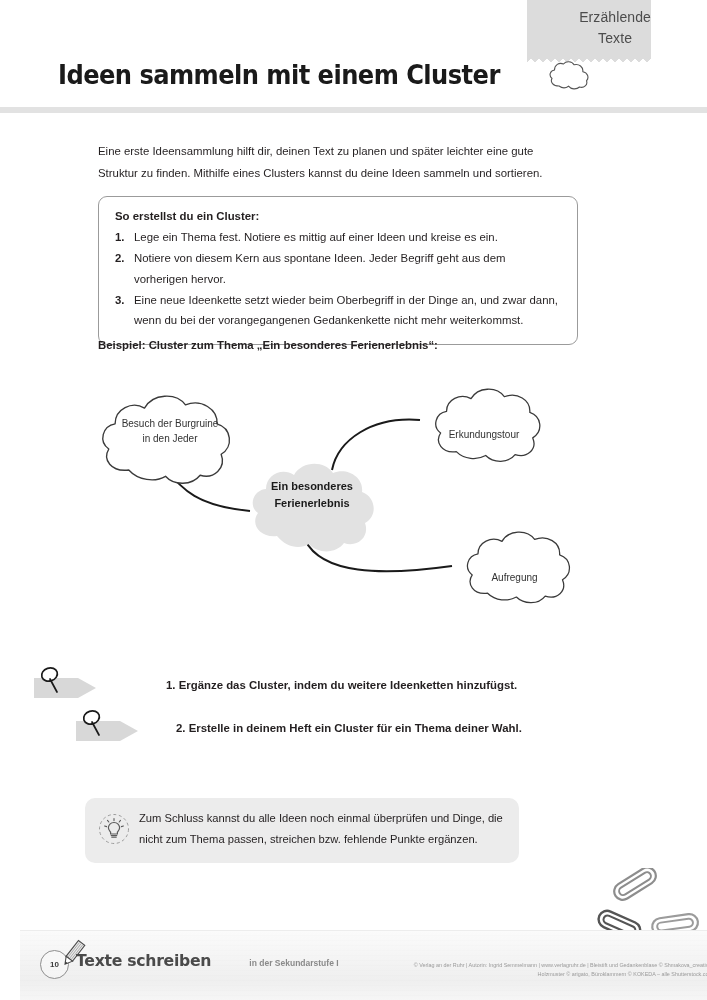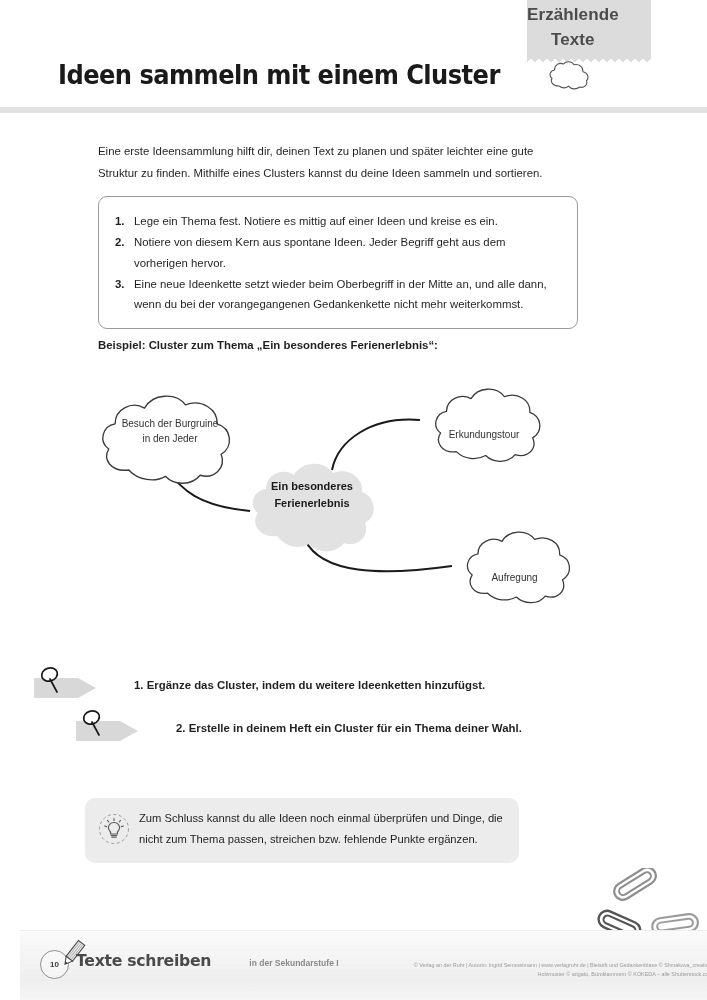--- a/index.html
+++ b/index.html
@@ -7,22 +7,22 @@
     width:707px;height:1000px;background:#ffffff;
     font-family:"Liberation Sans", sans-serif;
     color:#231f20;position:relative;overflow:hidden;
   }
   .page{position:absolute;inset:0;}
 
   
   .tab{
     position:absolute;left:527px;top:0;width:124px;height:55px;
     background:#dcdcdc;color:#4c4c4c;
-    display:flex;align-items:center;justify-content:flex-start;
-    text-align:center;font-size:17px;font-weight:bold;line-height:1.45;
+    display:flex;align-items:center;justify-content:flex-end;
+    text-align:center;font-size:14px;font-weight:normal;line-height:1.45;
     letter-spacing:.1px;
   }
   .tab-zigzag{
     position:absolute;left:527px;top:55px;width:124px;height:7px;
     background:
       linear-gradient(-45deg, transparent 50%, #dcdcdc 50%) 0 0/8px 7px repeat-x,
       linear-gradient(45deg,  transparent 50%, #dcdcdc 50%) 0 0/8px 7px repeat-x;
   }
 
   
@@ -140,31 +140,32 @@
                C32 3.5 36.5 7 35.8 11.8 C40.5 12.5 42.5 17.5 39.5 20.8 C41 24.8 37 28.5 32.5 27
                C29.5 29.8 24 29.5 21.5 26.2 C18.8 28.2 14.8 28 12 26 Z" fill="#ffffff" stroke="#555" stroke-width="1.1" stroke-linejoin="round"></path>
     </svg>
   </div>
 
   <div class="rule"></div>
 
   <div class="intro">Eine erste Ideensammlung hilft dir, deinen Text zu planen und später leichter eine gute Struktur zu finden. Mithilfe eines Clusters kannst du deine Ideen sammeln und sortieren.</div>
 
   <div class="steps-box">
+    <div class="steps-title">So erstellst du ein Cluster:</div>
     <div class="step">
       <span class="step-num">1.</span>
       <span class="step-txt">Lege ein Thema fest. Notiere es mittig auf einer Ideen und kreise es ein.</span>
     </div>
     <div class="step">
       <span class="step-num">2.</span>
       <span class="step-txt">Notiere von diesem Kern aus spontane Ideen. Jeder Begriff geht aus dem vorherigen hervor.</span>
     </div>
     <div class="step">
       <span class="step-num">3.</span>
-      <span class="step-txt">Eine neue Ideenkette setzt wieder beim Oberbegriff in der Mitte an, und alle dann, wenn du bei der vorangegangenen Gedankenkette nicht mehr weiterkommst.</span>
+      <span class="step-txt">Eine neue Ideenkette setzt wieder beim Oberbegriff in der Dinge an, und zwar dann, wenn du bei der vorangegangenen Gedankenkette nicht mehr weiterkommst.</span>
     </div>
   </div>
 
   <div class="example-line">Beispiel: Cluster zum Thema „Ein besonderes Ferienerlebnis“:</div>
 
   <div class="cluster">
     <svg width="500" height="245" viewBox="0 0 500 245">
 
       <path d="M75 90 C92 112, 108 128, 160 133" fill="none" stroke="#1a1a1a" stroke-width="2"></path>
       <path d="M242 92 C248 62, 282 38, 330 42" fill="none" stroke="#1a1a1a" stroke-width="2"></path>
@@ -207,21 +208,21 @@
     <div class="cl-label" style="left:372px;top:192px;width:105px;">
       <div>Aufregung</div>
     </div>
 
     <div class="cl-label center" style="left:158px;top:100px;width:128px;">
       <div>Ein besonderes</div>
       <div>Ferienerlebnis</div>
     </div>
   </div>
 
-  <div class="task" style="top:672px;">
+  <div class="task" style="top:672px;gap:32px;">
     <div class="task-arrow">
       <div class="arrow-shape"></div>
       <svg class="task-pin" viewBox="0 0 26 28">
         <ellipse cx="11.5" cy="8.5" rx="8" ry="6.5" transform="rotate(-18 11.5 8.5)" fill="#ffffff" stroke="#1a1a1a" stroke-width="1.7"></ellipse>
         <path d="M12 13 L19 26" stroke="#1a1a1a" stroke-width="1.7" fill="none" stroke-linecap="round"></path>
       </svg>
     </div>
     <div class="task-text">1. Ergänze das Cluster, indem du weitere Ideenketten hinzufügst.</div>
   </div>
 

